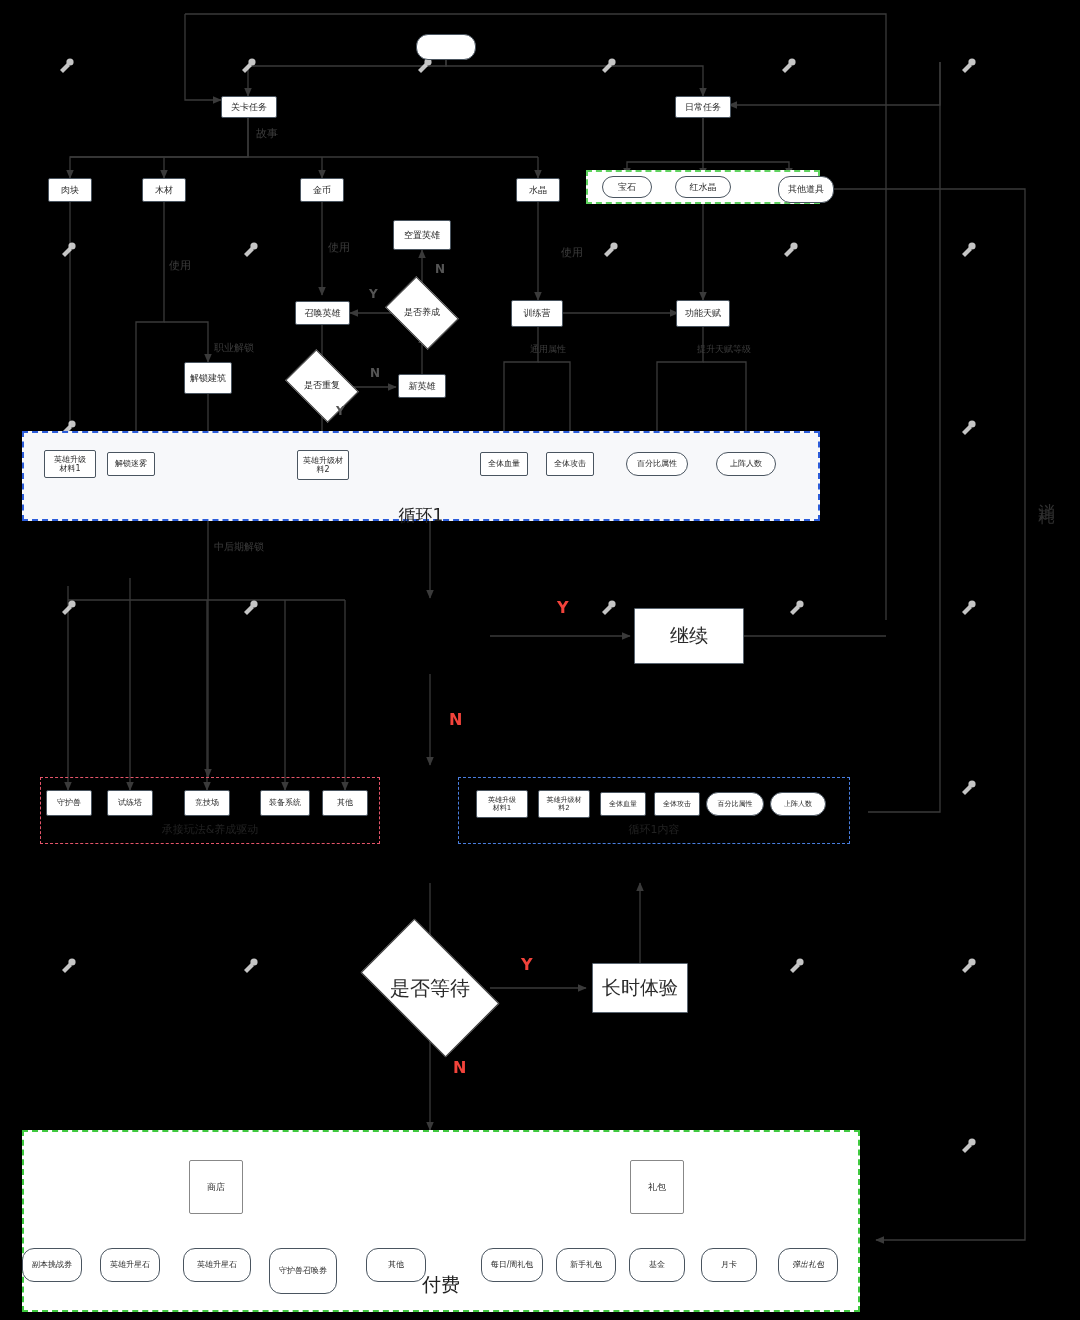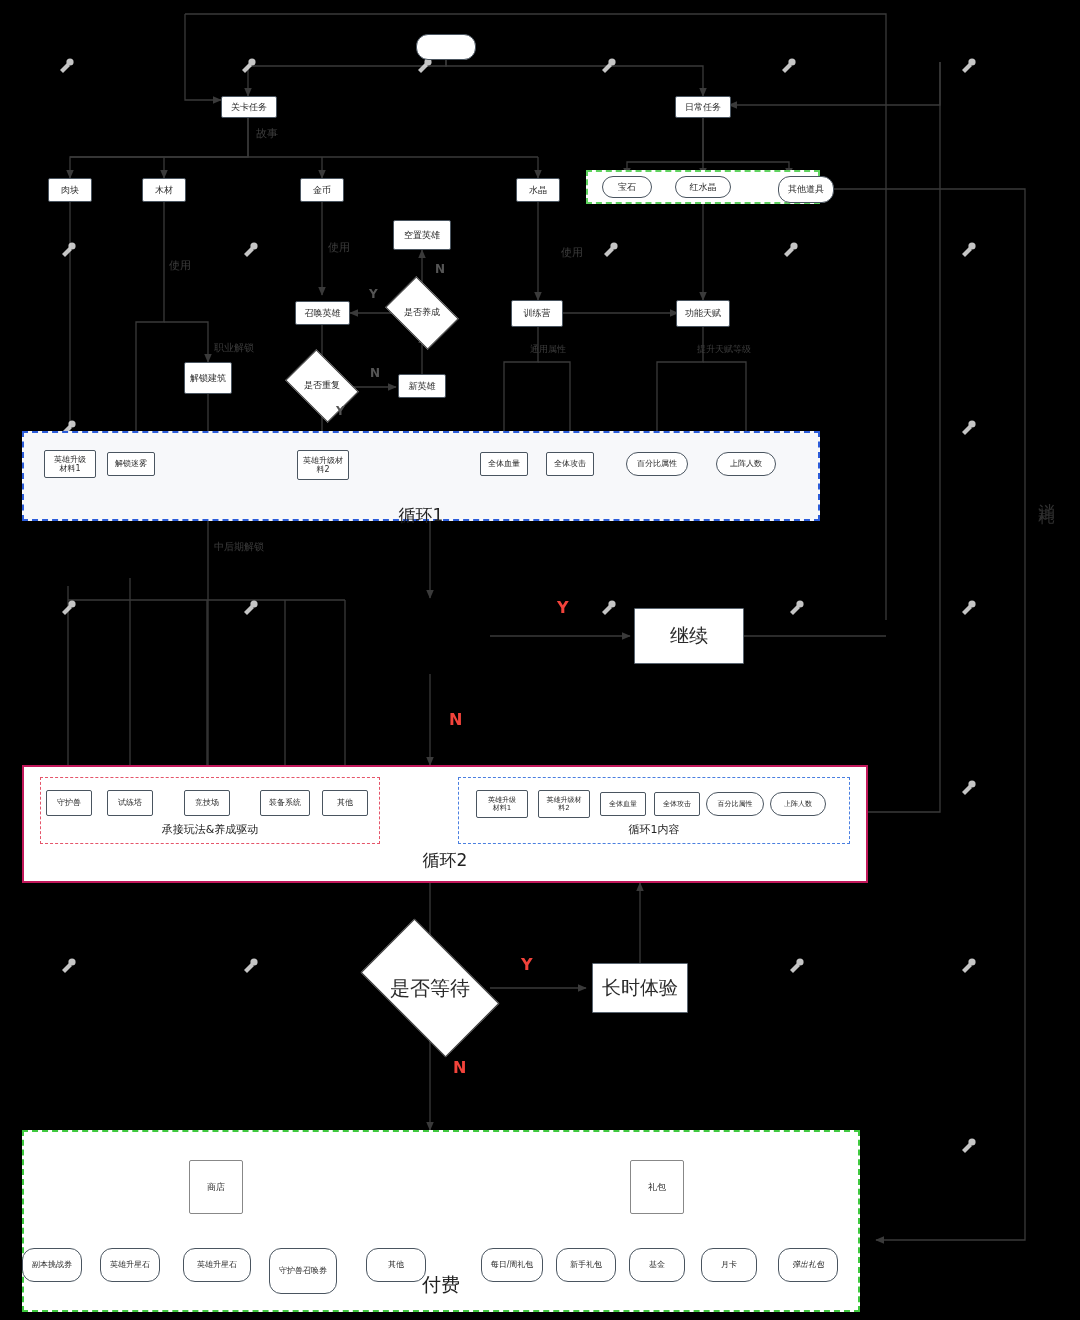--- a/index.html
+++ b/index.html
@@ -44,23 +44,20 @@
 </style>
 </head>
 <body>
 
 <div id="stage">
 
   <div class="zone zone-loop1" style="left:22px;top:431px;width:798px;height:90px;">
     <div class="ztitle" style="top:56px;font-size:17px;margin-top:15px;">循环1</div>
   </div>
 
-  <div class="zone zone-loop2" style="left:22px;top:765px;width:846px;height:118px;">
-    <div class="ztitle" style="top:82px;font-size:17px;">循环2</div>
-  </div>
   <div class="zone zone-red-dash" style="left:40px;top:777px;width:340px;height:67px;">
     <div class="ztitle" style="top:44px;font-size:11px;">承接玩法&amp;养成驱动</div>
   </div>
   <div class="zone zone-blue-dash" style="left:458px;top:777px;width:392px;height:67px;">
     <div class="ztitle" style="top:44px;font-size:11px;">循环1内容</div>
   </div>
 
   <div class="zone zone-pay" style="left:22px;top:1130px;width:838px;height:182px;">
     <div class="ztitle" style="top:140px;font-size:19px;">付费</div>
   </div>

